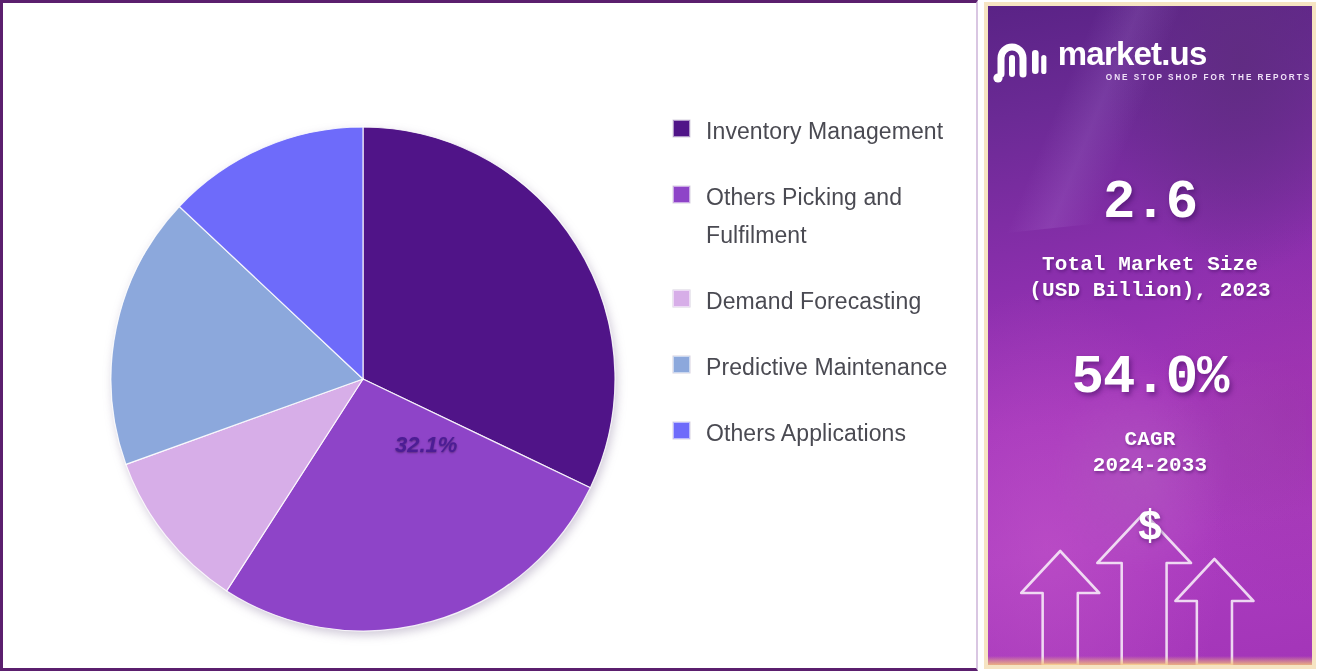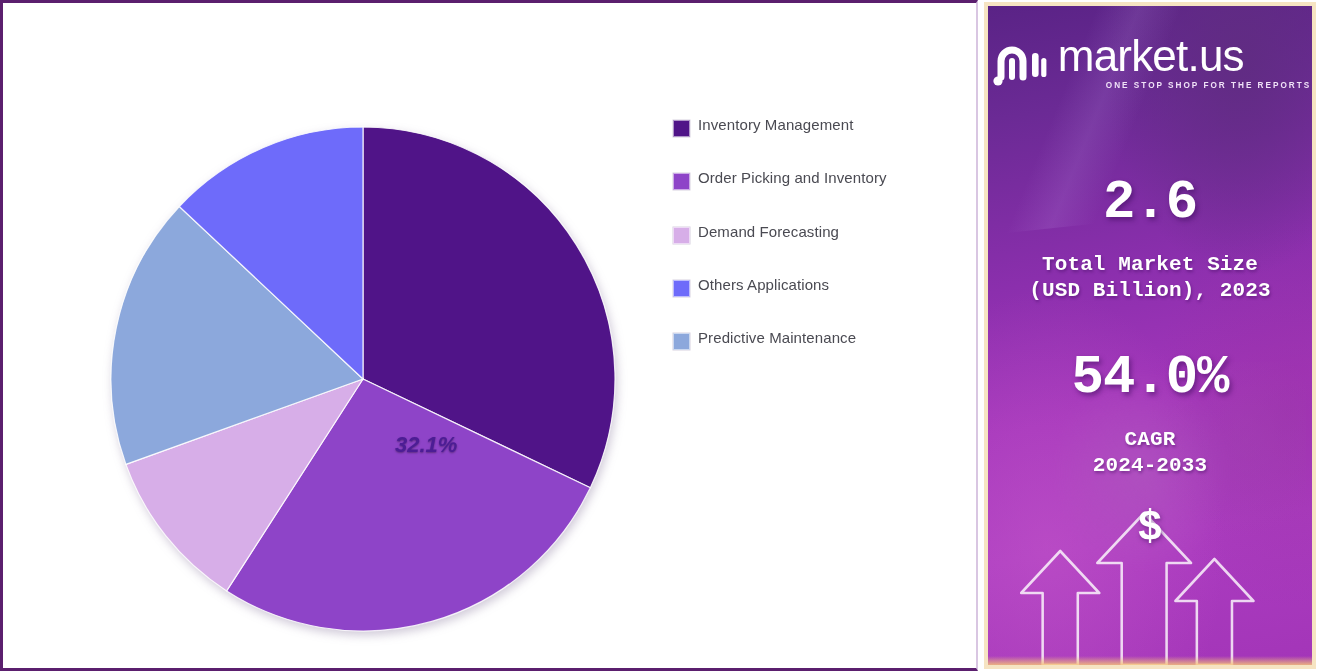--- a/index.html
+++ b/index.html
@@ -42,22 +42,23 @@
 
   
   #legend{position:absolute;left:670px;top:110px;width:300px;}
   .legend-item{display:flex;align-items:flex-start;margin-bottom:29px;}
   .legend-swatch{
     width:15px;height:15px;flex:0 0 15px;margin-top:7px;margin-right:8px;
     border:1px solid rgba(255,255,255,0.55);
     box-shadow:0 0 0 0.5px rgba(120,100,150,0.30);
   }
   .legend-label{
-    font-size:15px;color:#4a4a52;line-height:1.62;letter-spacing:0.1px;
+    font-size:23px;color:#4a4a52;line-height:1.62;letter-spacing:0.1px;
     max-width:270px;
+    margin-left:8px;
   }
 
   
   #brand-panel{
     position:absolute;left:984px;top:2px;width:332px;height:667px;
     box-sizing:border-box;
     border:4px solid #f6e4c2;
     background:
       radial-gradient(ellipse 70% 55% at 78% 8%, rgba(96,44,130,0.95) 0%, rgba(96,44,130,0) 60%),
       radial-gradient(ellipse 85% 60% at 18% 82%, rgba(205,96,205,0.40) 0%, rgba(205,96,205,0) 65%),
@@ -78,21 +79,21 @@
     pointer-events:none;
   }
 
   #logo-row{
     position:absolute;left:0;top:28px;width:100%;
     display:flex;align-items:center;justify-content:center;gap:11px;z-index:4;
   }
   #logo-mark{width:58px;height:50px;flex:0 0 58px;}
   #logo-text-wrap{display:flex;flex-direction:column;align-items:flex-start;}
   #logo-wordmark{
-    font-size:44px;font-weight:normal;color:#ffffff;letter-spacing:-0.8px;line-height:1;
+    font-size:33px;font-weight:bold;color:#ffffff;letter-spacing:-0.8px;line-height:1;
   }
   #logo-tagline{
     margin-top:3px;font-size:8.2px;font-weight:bold;color:#f0e2f8;
     letter-spacing:2.0px;white-space:nowrap;padding-left:48px;
   }
 
   .stat-block{position:absolute;left:0;width:100%;text-align:center;z-index:4;font-family:Liberation Mono, monospace;}
   #stat-size{top:170px;}
   #stat-cagr{top:345px;}
   .stat-value{
@@ -135,33 +136,33 @@
       <div id="pie-label">32.1%</div>
     </div>
 
     <div id="legend">
       <div class="legend-item">
         <span class="legend-swatch" style="background: rgb(80, 20, 136);"></span>
         <span class="legend-label">Inventory Management</span>
       </div>
       <div class="legend-item">
         <span class="legend-swatch" style="background: rgb(142, 68, 200);"></span>
-        <span class="legend-label">Order Picking and Inventory</span>
+        <span class="legend-label">Others Picking and Fulfilment</span>
       </div>
       <div class="legend-item">
         <span class="legend-swatch" style="background: rgb(215, 174, 232);"></span>
         <span class="legend-label">Demand Forecasting</span>
       </div>
       <div class="legend-item">
+        <span class="legend-swatch" style="background: rgb(140, 168, 220);"></span>
+        <span class="legend-label">Predictive Maintenance</span>
+      </div>
+      <div class="legend-item">
         <span class="legend-swatch" style="background: rgb(110, 107, 250);"></span>
         <span class="legend-label">Others Applications</span>
-      </div>
-      <div class="legend-item">
-        <span class="legend-swatch" style="background: rgb(140, 168, 220);"></span>
-        <span class="legend-label">Predictive Maintenance</span>
       </div>
     </div>
   </div>
 
   <div id="brand-panel">
 
     <div id="logo-row">
       <svg id="logo-mark" viewBox="0 0 58 50">
         <g fill="none" stroke="#ffffff" stroke-width="7" stroke-linecap="round">
           <path d="M12 40 L12 24 A11 11 0 0 1 34 24 L34 40"></path>

